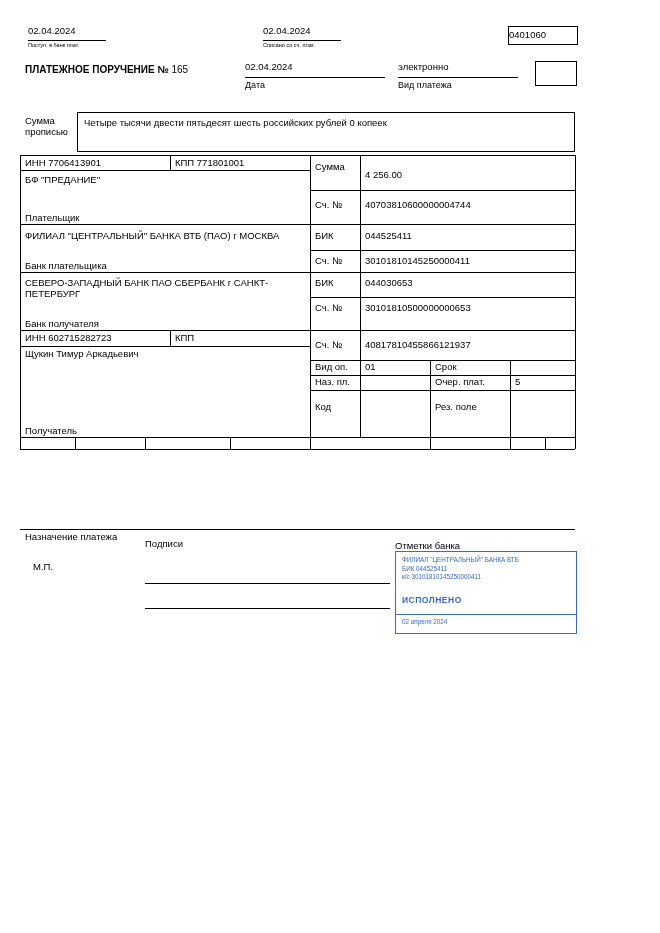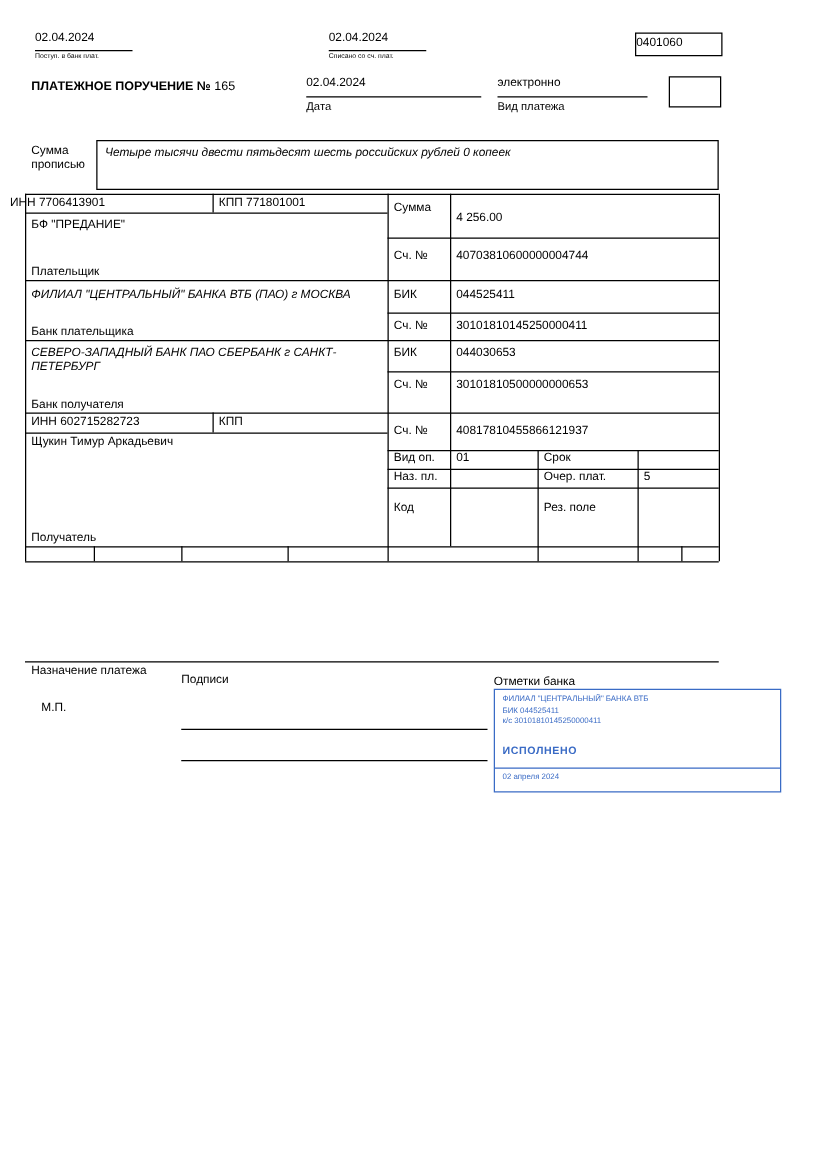--- a/index.html
+++ b/index.html
@@ -1,19 +1,19 @@
 <!DOCTYPE html>
 <html><head>
 <meta charset="utf-8">
 <style>
   html,body{margin:0;padding:0;}
   body{background:#ffffff;}
   .page{position:relative;width:660px;height:933px;background:#fff;font-family:"Liberation Sans","DejaVu Sans",sans-serif;font-size:9.5px;color:#000;overflow:hidden;}
   .abs{position:absolute;line-height:1.15;white-space:nowrap;}
-  .wrap{white-space:normal;font-style:italic;}
+  .wrap{white-space:normal;}
   .hl{position:absolute;height:1px;background:#000;}
   .vl{position:absolute;width:1px;background:#000;}
   .ctr{text-align:left;}
   .ulf{border-bottom:1px solid #000;}
   .tiny{font-size:5.5px;}
   .b{font-weight:bold;}
   .stamp{position:absolute;left:395px;top:551px;width:180px;height:81px;border:1px solid #3a6bc5;color:#3a6bc5;font-size:6.3px;line-height:1.2;}
   .stamp .sline{position:absolute;left:0;top:62px;width:100%;height:1px;background:currentColor;}
 </style>
 </head>
@@ -62,21 +62,21 @@
   <div class="vl" style="left:360px;top:155px;height:282px;"></div>
   <div class="vl" style="left:170px;top:155px;height:15px;"></div>
   <div class="vl" style="left:170px;top:330px;height:16px;"></div>
   <div class="vl" style="left:430px;top:360px;height:89px;"></div>
   <div class="vl" style="left:510px;top:360px;height:89px;"></div>
   <div class="vl" style="left:75px;top:437px;height:12px;"></div>
   <div class="vl" style="left:145px;top:437px;height:12px;"></div>
   <div class="vl" style="left:230px;top:437px;height:12px;"></div>
   <div class="vl" style="left:545px;top:437px;height:12px;"></div>
 
-  <div class="abs" style="left:8px;top:158px;">ИНН 7706413901</div>
+  <div class="abs" style="left:25px;top:158px;">ИНН 7706413901</div>
   <div class="abs" style="left:175px;top:158px;">КПП 771801001</div>
   <div class="abs" style="left:25px;top:175px;">БФ "ПРЕДАНИЕ"</div>
   <div class="abs" style="left:25px;top:213px;">Плательщик</div>
   <div class="abs wrap" style="left:25px;top:231px;width:280px;">ФИЛИАЛ "ЦЕНТРАЛЬНЫЙ" БАНКА ВТБ (ПАО) г МОСКВА</div>
   <div class="abs" style="left:25px;top:261px;">Банк плательщика</div>
   <div class="abs wrap" style="left:25px;top:278px;width:283px;">СЕВЕРО-ЗАПАДНЫЙ БАНК ПАО СБЕРБАНК г САНКТ-ПЕТЕРБУРГ</div>
   <div class="abs" style="left:25px;top:319px;">Банк получателя</div>
   <div class="abs" style="left:25px;top:333px;">ИНН 602715282723</div>
   <div class="abs" style="left:175px;top:333px;">КПП</div>
   <div class="abs" style="left:25px;top:349px;">Щукин Тимур Аркадьевич</div>
@@ -107,21 +107,21 @@
 
   <div class="hl" style="left:20px;top:529px;width:555px;"></div>
   <div class="abs" style="left:25px;top:532px;">Назначение платежа</div>
 
   <div class="abs ctr" style="left:145px;top:539px;width:200px;">Подписи</div>
   <div class="abs ctr" style="left:395px;top:541px;width:180px;">Отметки банка</div>
   <div class="abs" style="left:33px;top:562px;">М.П.</div>
   <div class="hl" style="left:145px;top:583px;width:245px;"></div>
   <div class="hl" style="left:145px;top:608px;width:245px;"></div>
 
-  <div class="stamp" style="color: rgb(58, 107, 197); border-color: rgb(58, 107, 197); padding-left: 48px;">
+  <div class="stamp" style="color: rgb(58, 107, 197); border-color: rgb(58, 107, 197);">
     <div class="abs" style="left:6px;top:4px;">ФИЛИАЛ "ЦЕНТРАЛЬНЫЙ" БАНКА ВТБ</div>
     <div class="abs" style="left:6px;top:13px;">БИК 044525411</div>
     <div class="abs" style="left:6px;top:21px;">к/с 30101810145250000411</div>
     <div class="abs b" style="left:6px;top:44px;font-size:8.5px;letter-spacing:0.5px;">ИСПОЛНЕНО</div>
     <div class="sline"></div>
     <div class="abs" style="left:6px;top:66px;">02 апреля 2024</div>
   </div>
 
 </div>
 

